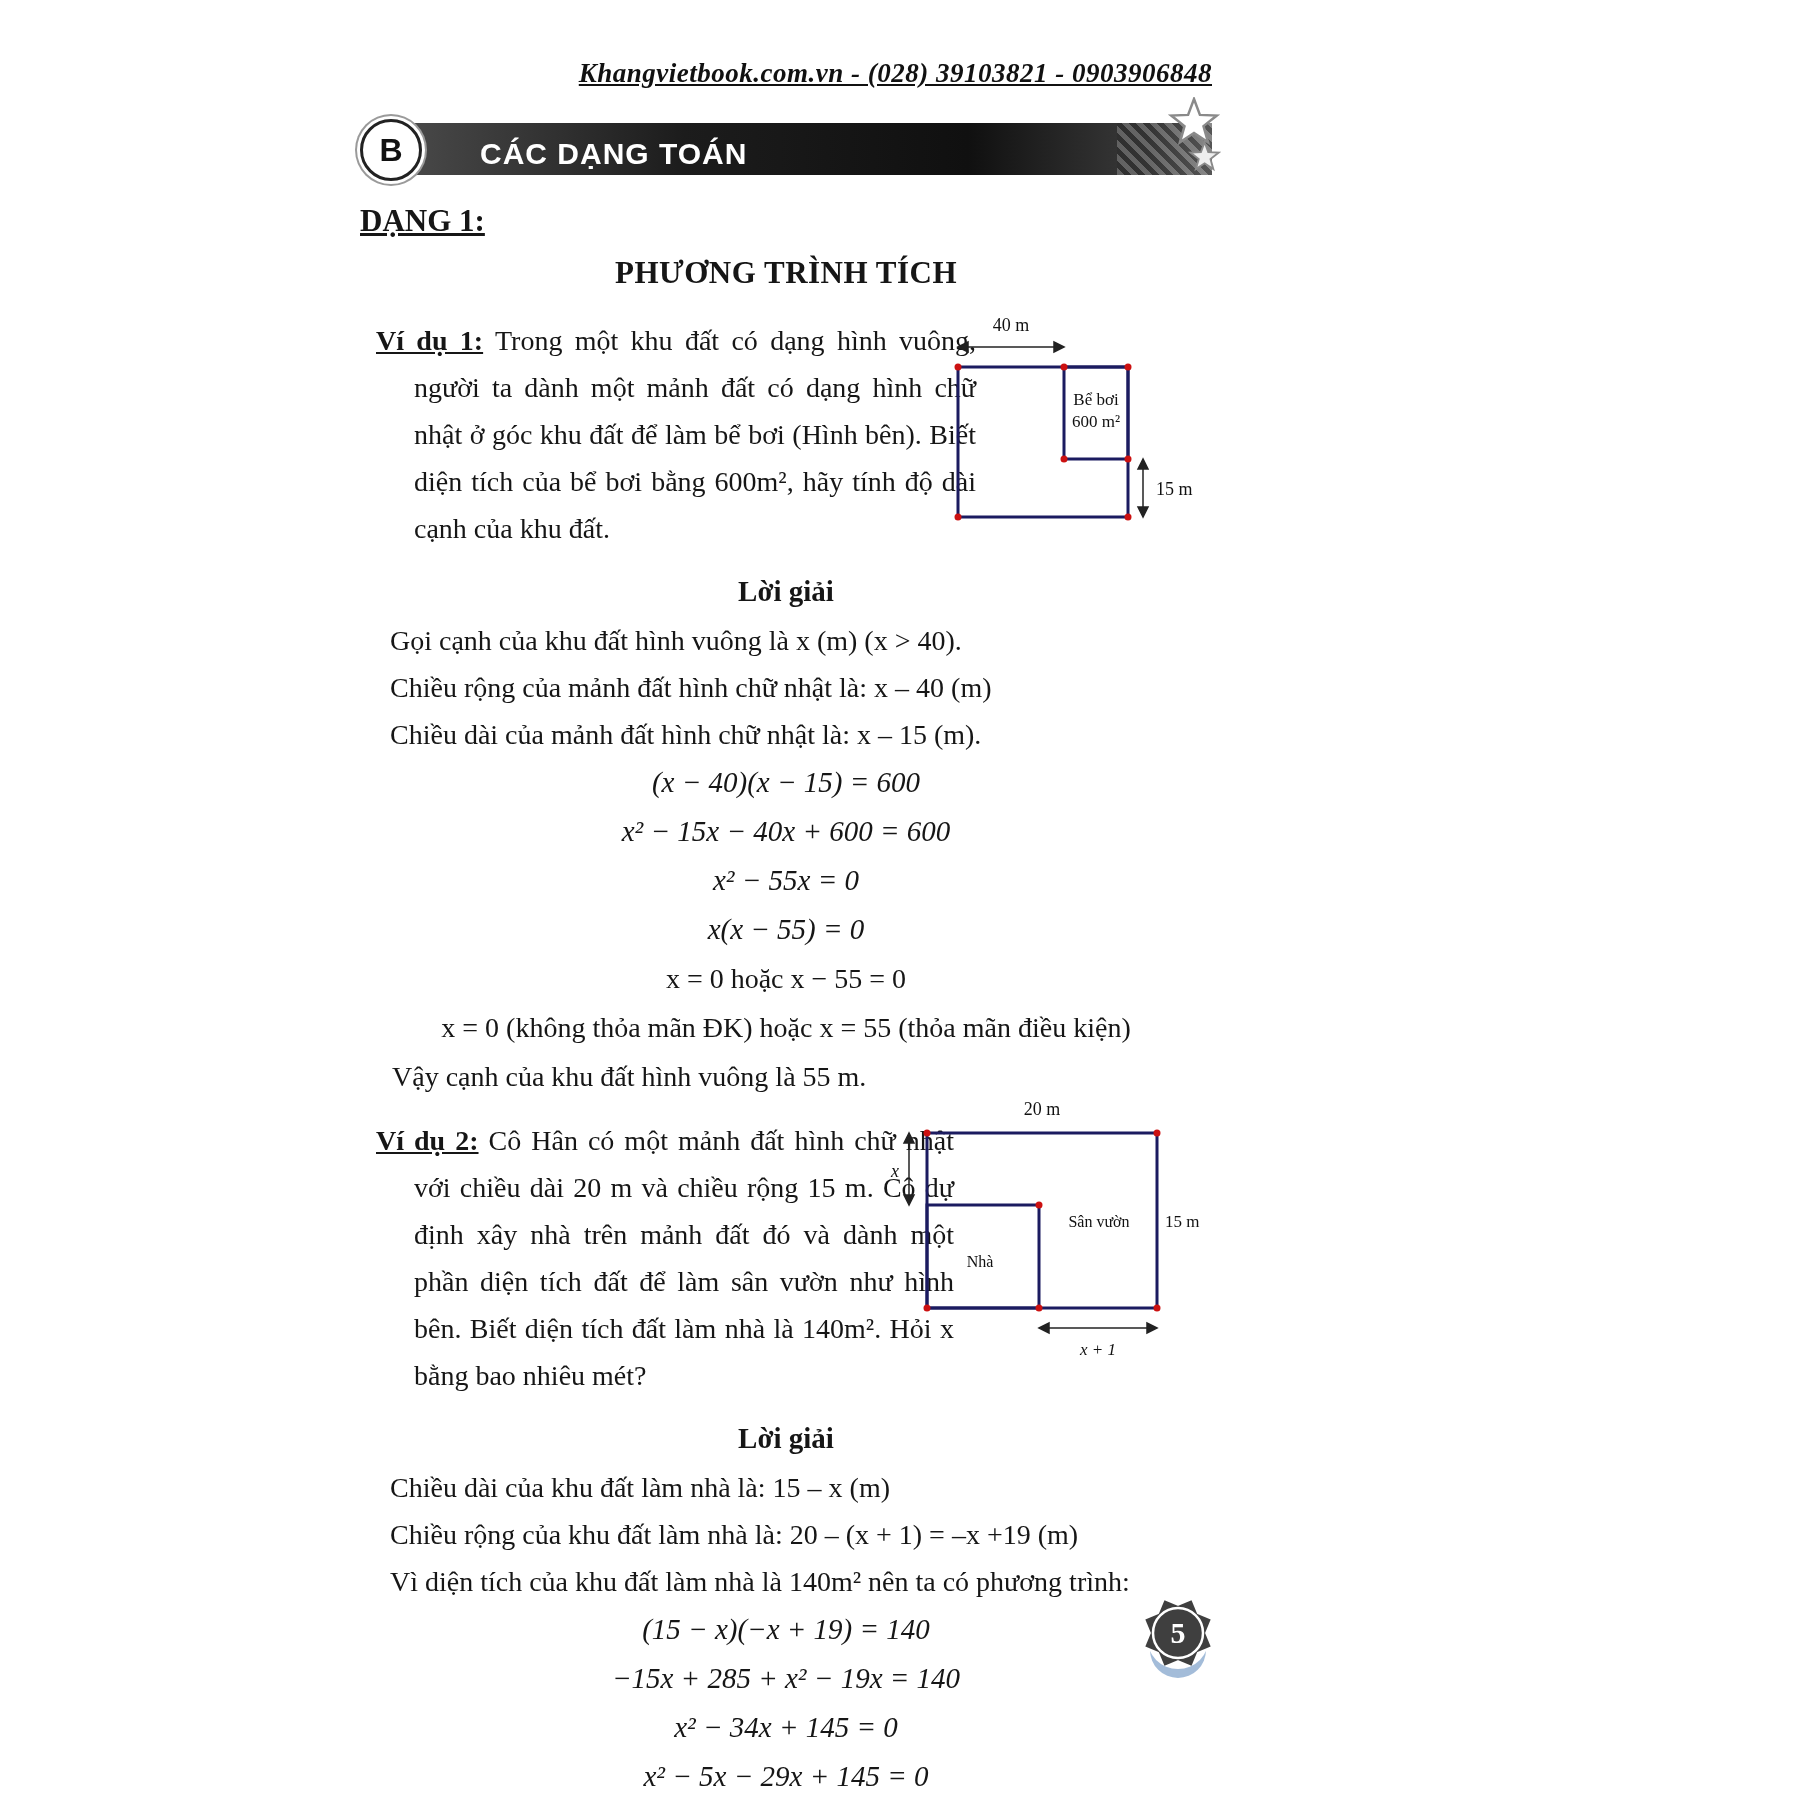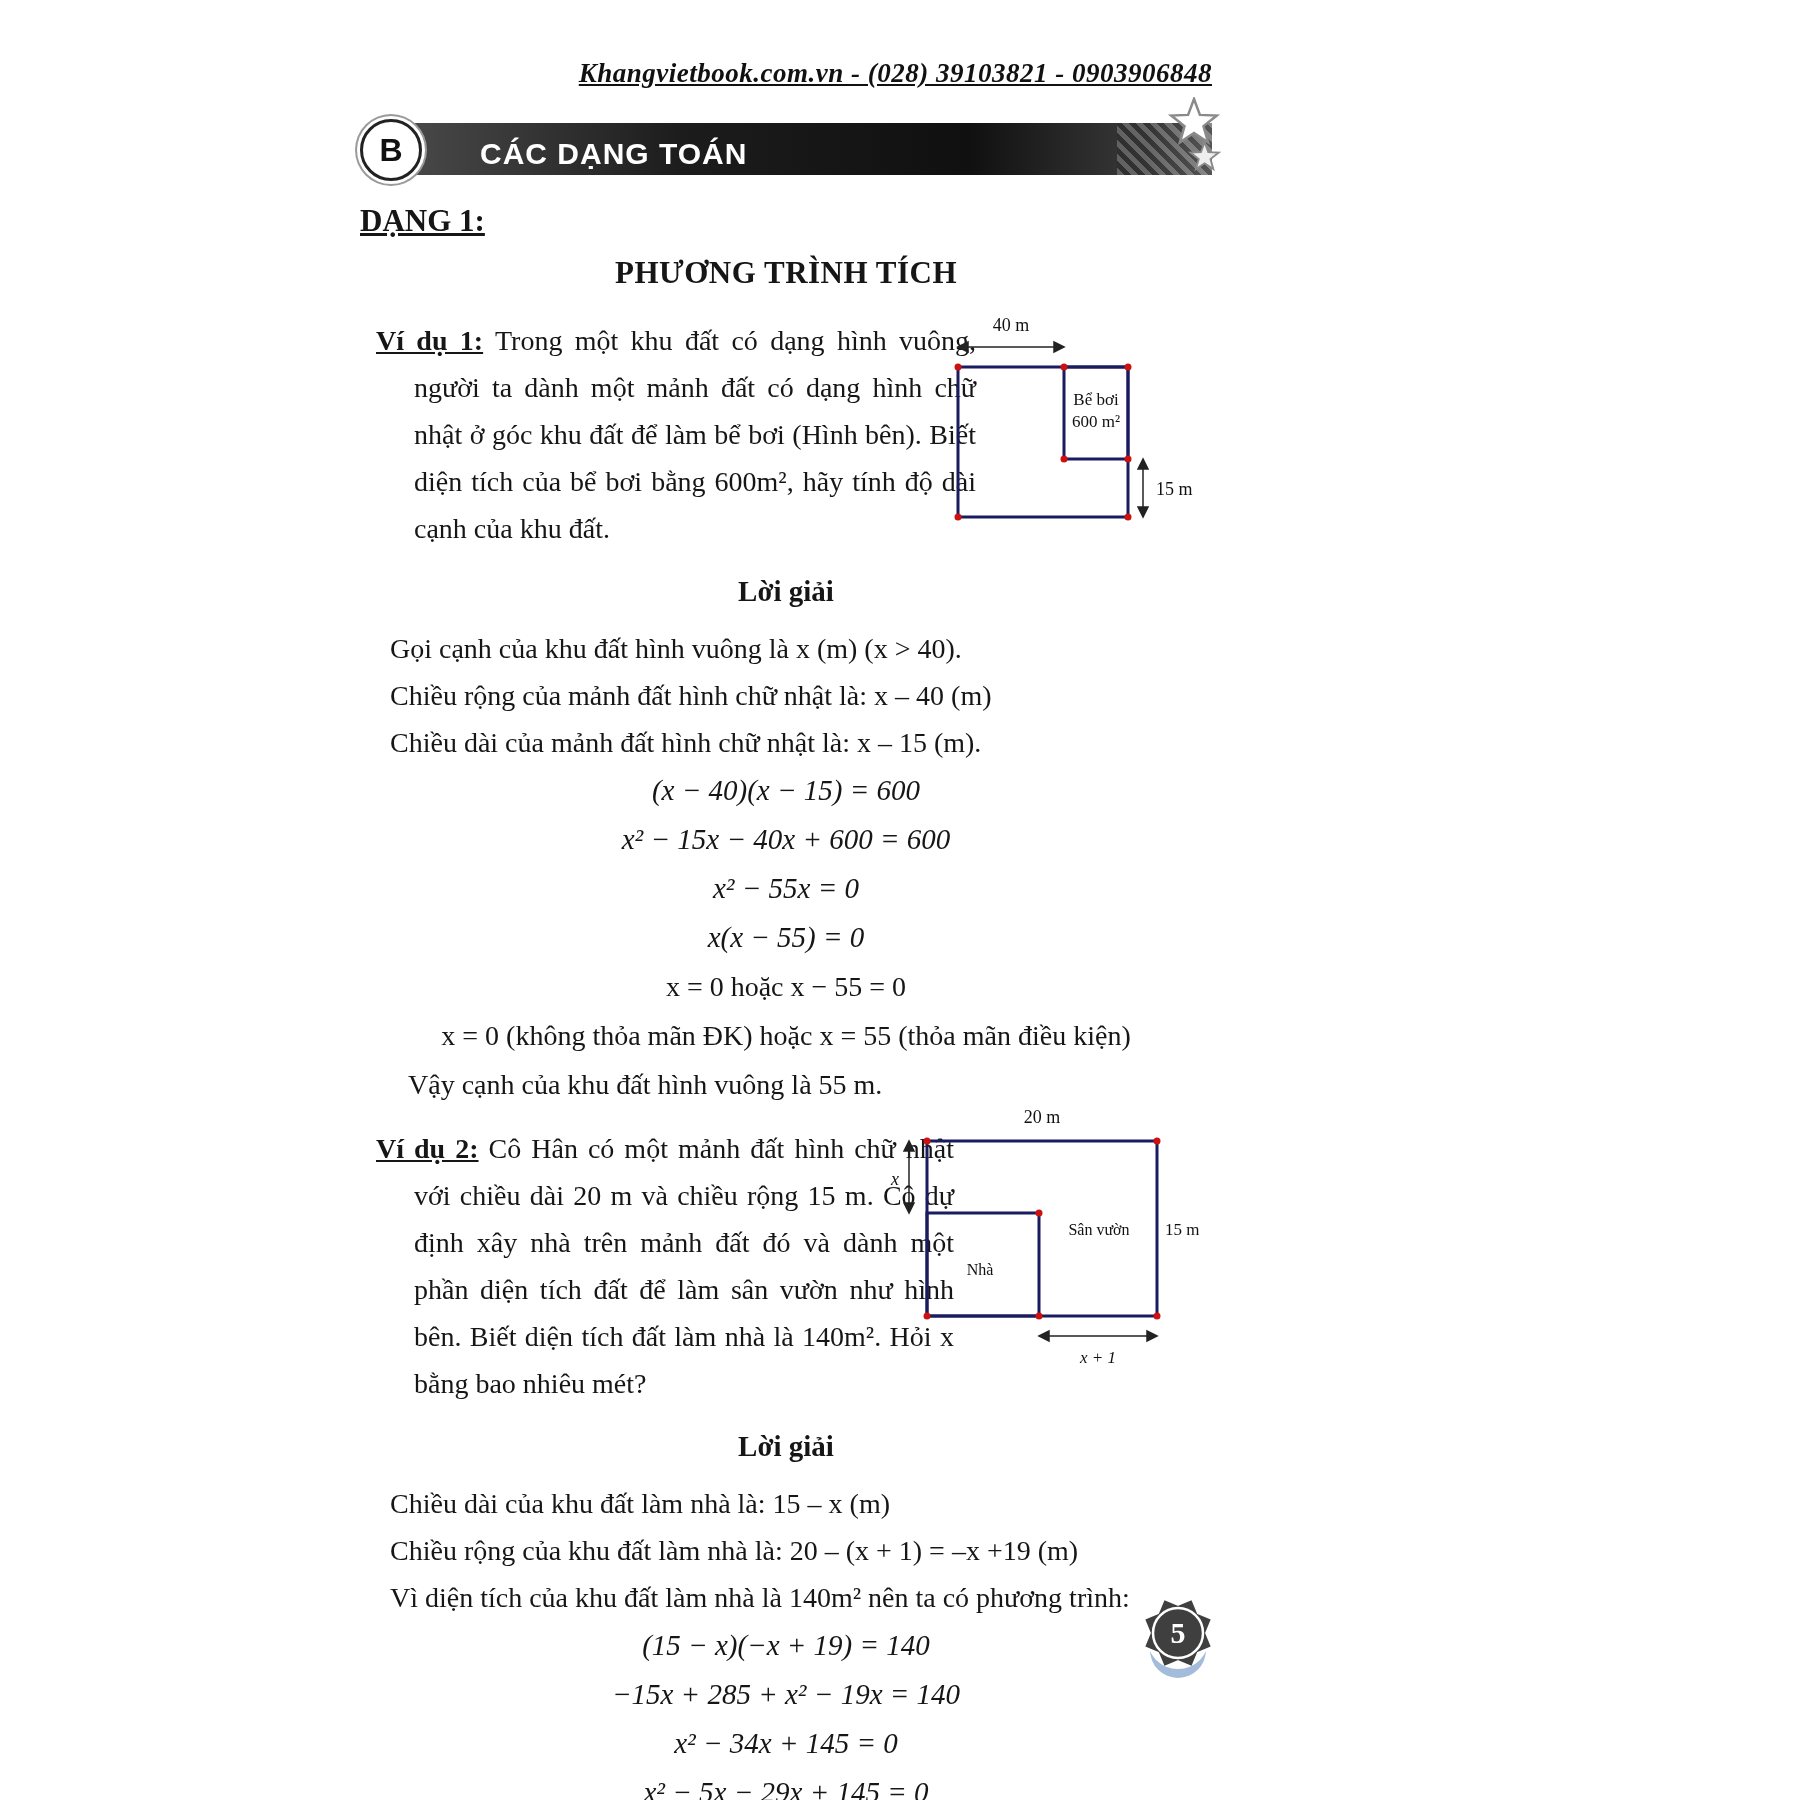--- a/index.html
+++ b/index.html
@@ -51,27 +51,27 @@
     padding-left:38px; text-indent:-38px;
   }
   .ex1-text { width:562px; }
   .ex2-text { width:540px; }
   .ex-label { font-weight:bold; text-decoration:underline; }
 
   .diagram1 { position:absolute; right:0; top:-8px; }
   .diagram2 { position:absolute; right:0; top:-22px; }
   .diag-text { font-family:"Liberation Serif", serif; fill:#111; }
 
-  .solution-heading { text-align:center; font-weight:bold; font-size:29px; line-height:47px; margin:10px 0; }
+  .solution-heading { text-align:center; font-weight:bold; font-size:29px; line-height:47px; margin:2px 0; }
   .sol-line { font-size:28px; line-height:47px; margin-left:30px; }
 
   .eq-math { text-align:center; font-size:29px; line-height:49px; font-style:italic; }
   .eq-text { text-align:center; font-size:28px; line-height:49px; }
   .eq-note { text-align:center; font-size:28px; line-height:49px; }
-  .conclusion { font-size:28px; line-height:49px; margin-left:48px; }
+  .conclusion { font-size:28px; line-height:49px; margin-left:32px; }
 
   .page-badge { position:absolute; left:1132px; top:1592px; }
 </style>
 </head>
 <body>
 
 <div class="page">
   <div class="content">
 
     <div class="header">Khangvietbook.com.vn - (028) 39103821 - 0903906848</div>

